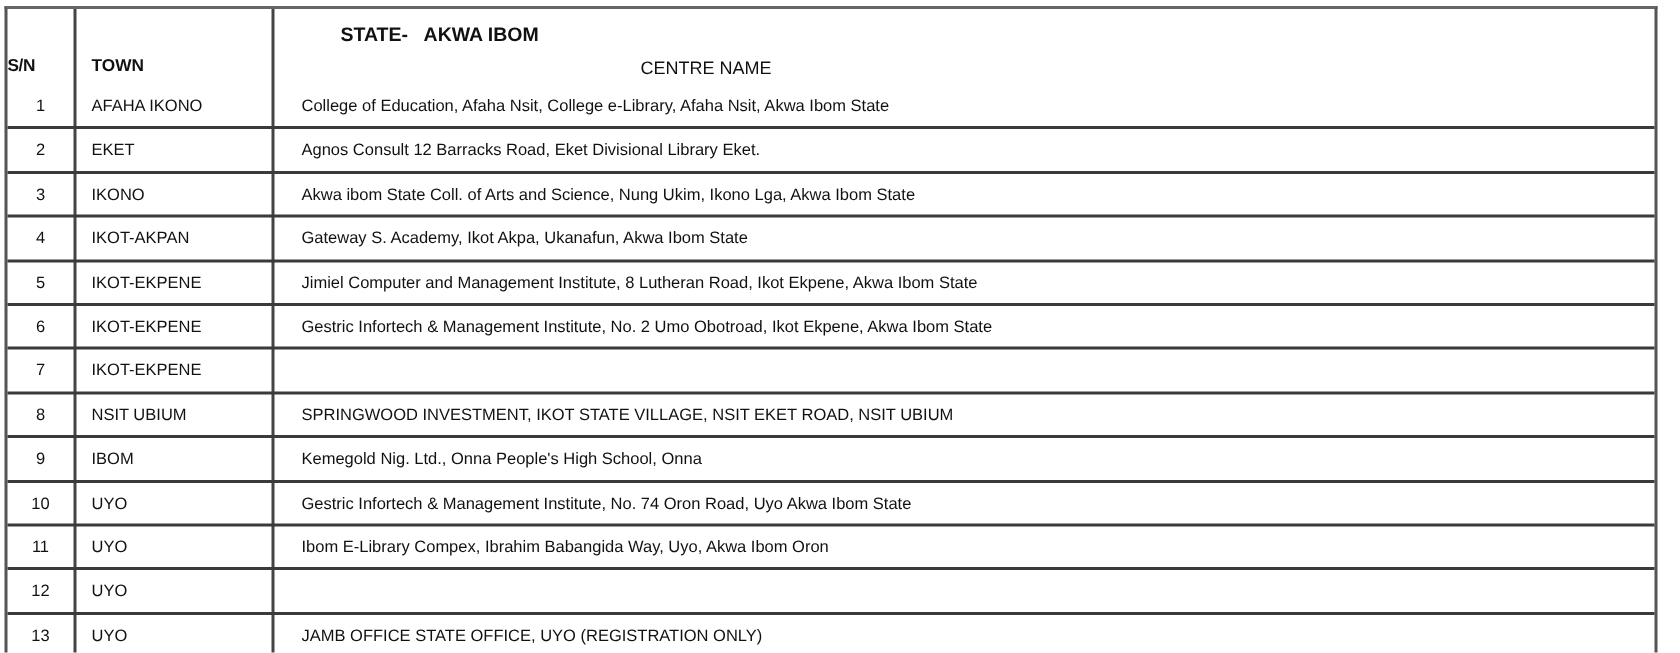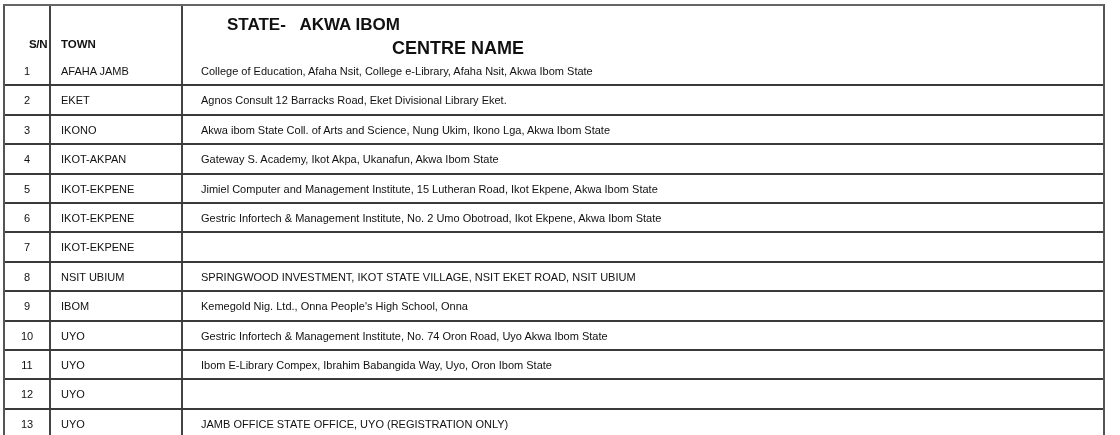--- a/index.html
+++ b/index.html
@@ -42,44 +42,43 @@
       top: 0;
       height: 52px;
     }
     .hdr-sn {
       position: absolute;
       left: 0px;
       top: 32px;
       font-size: 11.5px;
       font-weight: bold;
       letter-spacing: -0.3px;
-      padding-left: 24px;
     }
     .hdr-town {
       position: absolute;
       left: 56px;
       top: 32px;
       font-size: 11.5px;
       font-weight: bold;
     }
     .hdr-state {
       position: absolute;
       left: 222px;
       top: 9px;
-      font-size: 17px;
+      font-size: 13px;
       font-weight: bold;
       white-space: pre;
       text-align: center;
     }
     .hdr-centre {
       position: absolute;
-      left: 387px;
+      left: 422px;
       top: 32px;
-      font-size: 18px;
-      font-weight: bold;
+      font-size: 12px;
+      font-weight: normal;
     }
 
     .rows {
       position: absolute;
       left: 0; right: 0;
       top: 51px;
     }
     .row {
       position: relative;
       height: 29.4px;
@@ -121,42 +120,42 @@
   <div class="hdr">
     <span class="hdr-sn">S/N</span>
     <span class="hdr-town">TOWN</span>
     <span class="hdr-state">STATE-   AKWA IBOM</span>
     <span class="hdr-centre">CENTRE NAME</span>
   </div>
 
   <div class="rows">
     <div class="row">
       <span class="sn">1</span>
-      <span class="town">AFAHA JAMB</span>
+      <span class="town">AFAHA IKONO</span>
       <span class="centre">College of Education, Afaha Nsit, College e-Library, Afaha Nsit, Akwa Ibom State</span>
     </div>
     <div class="row">
       <span class="sn">2</span>
       <span class="town">EKET</span>
       <span class="centre">Agnos Consult 12 Barracks Road, Eket Divisional Library Eket.</span>
     </div>
     <div class="row">
       <span class="sn">3</span>
       <span class="town">IKONO</span>
       <span class="centre">Akwa ibom State Coll. of Arts and Science, Nung Ukim, Ikono Lga, Akwa Ibom State</span>
     </div>
     <div class="row">
       <span class="sn">4</span>
       <span class="town">IKOT-AKPAN</span>
       <span class="centre">Gateway S. Academy, Ikot Akpa, Ukanafun, Akwa Ibom State</span>
     </div>
     <div class="row">
       <span class="sn">5</span>
       <span class="town">IKOT-EKPENE</span>
-      <span class="centre">Jimiel Computer and Management Institute, 15 Lutheran Road, Ikot Ekpene, Akwa Ibom State</span>
+      <span class="centre">Jimiel Computer and Management Institute, 8 Lutheran Road, Ikot Ekpene, Akwa Ibom State</span>
     </div>
     <div class="row">
       <span class="sn">6</span>
       <span class="town">IKOT-EKPENE</span>
       <span class="centre">Gestric Infortech &amp; Management Institute, No. 2 Umo Obotroad, Ikot Ekpene, Akwa Ibom State</span>
     </div>
     <div class="row">
       <span class="sn">7</span>
       <span class="town">IKOT-EKPENE</span>
     </div>
@@ -171,21 +170,21 @@
       <span class="centre">Kemegold Nig. Ltd., Onna People's High School, Onna</span>
     </div>
     <div class="row">
       <span class="sn">10</span>
       <span class="town">UYO</span>
       <span class="centre">Gestric Infortech &amp; Management Institute, No. 74 Oron Road, Uyo Akwa Ibom State</span>
     </div>
     <div class="row">
       <span class="sn">11</span>
       <span class="town">UYO</span>
-      <span class="centre">Ibom E-Library Compex, Ibrahim Babangida Way, Uyo, Oron Ibom State</span>
+      <span class="centre">Ibom E-Library Compex, Ibrahim Babangida Way, Uyo, Akwa Ibom Oron</span>
     </div>
     <div class="row">
       <span class="sn">12</span>
       <span class="town">UYO</span>
     </div>
     <div class="row">
       <span class="sn">13</span>
       <span class="town">UYO</span>
       <span class="centre">JAMB OFFICE STATE OFFICE, UYO (REGISTRATION ONLY)</span>
     </div>

